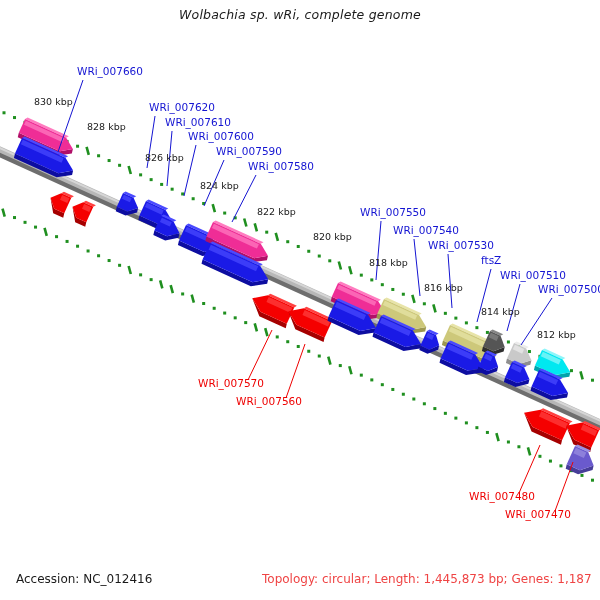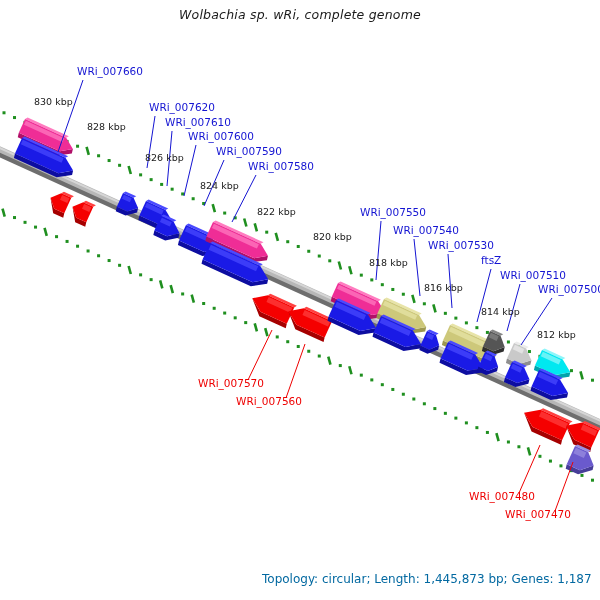--- a/index.html
+++ b/index.html
@@ -10,21 +10,21 @@
   }
   #stage{position:absolute;inset:0;width:600px;height:484px;}
   .title{
     position:absolute;left:0;top:7px;width:600px;text-align:center;
     font-style:italic;font-size:12.5px;color:#1a1a1a;letter-spacing:.2px;
   }
   .footer-left{
     position:absolute;left:16px;top:572px;font-size:12px;color:#1a1a1a;
   }
   .footer-right{
-    position:absolute;left:262px;top:572px;font-size:12px;color:#0369a1;
+    position:absolute;left:262px;top:572px;font-size:12px;color:#ef4444;
   }
   svg{position:absolute;left:0;top:0;width:600px;height:600px;}
   .lbl{font-size:10.5px;font-family:"DejaVu Sans","Liberation Sans",sans-serif;}
   .lbl-fwd{fill:#1414d2;}
   .lbl-rev{fill:#ee0000;}
   .lbl-tick{fill:#202020;font-size:9.5px;}
   .leader-fwd{stroke:#1414d2;stroke-width:1;fill:none;}
   .leader-rev{stroke:#ee0000;stroke-width:1;fill:none;}
 </style>
 </head>
@@ -391,15 +391,16 @@
           <text x="500" y="279" class="lbl lbl-fwd">WRi_007510</text>
           <text x="538" y="293" class="lbl lbl-fwd">WRi_007500</text>
           <text x="198" y="387" class="lbl lbl-rev">WRi_007570</text>
           <text x="236" y="405" class="lbl lbl-rev">WRi_007560</text>
           <text x="469" y="500" class="lbl lbl-rev">WRi_007480</text>
           <text x="505" y="518" class="lbl lbl-rev">WRi_007470</text>
         </g>
     </g>
   </svg>
 
+  <div class="footer-left">Accession: NC_012416</div>
   <div class="footer-right">Topology: circular; Length: 1,445,873 bp; Genes: 1,187</div>
 
 </div>
 
 </body></html>

